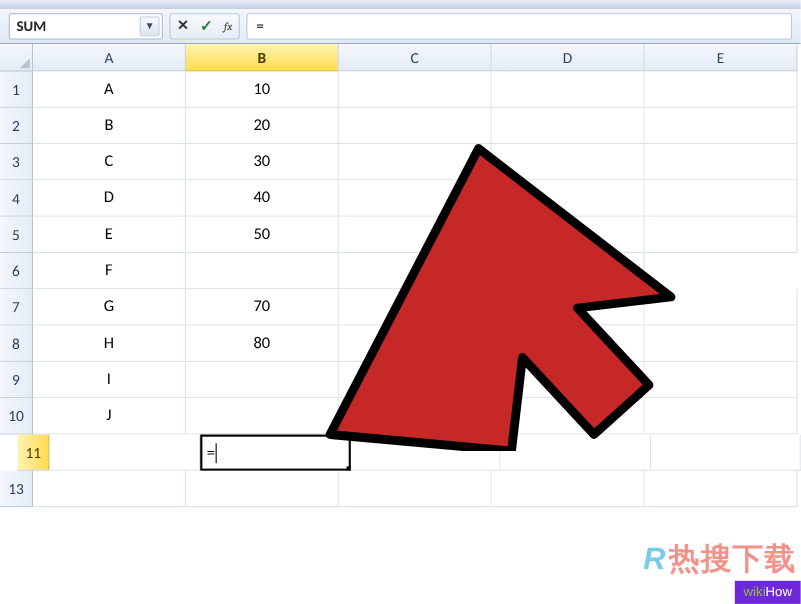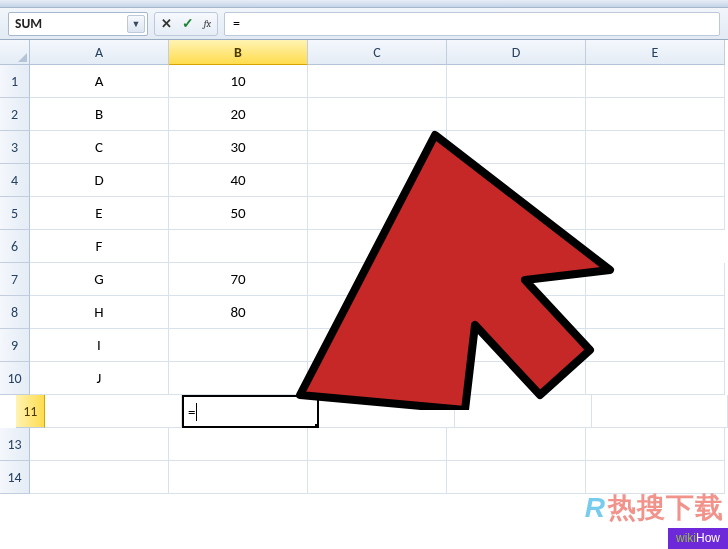--- a/index.html
+++ b/index.html
@@ -429,38 +429,20 @@
       <div class="cell">
         <span></span>
       </div>
       <div class="cell">
         <span></span>
       </div>
       <div class="cell">
         <span></span>
       </div>
     </div>
-    <div class="row">
-      <div class="row-h">14</div>
-      <div class="cell">
-        <span></span>
-      </div>
-      <div class="cell">
-        <span></span>
-      </div>
-      <div class="cell">
-        <span></span>
-      </div>
-      <div class="cell">
-        <span></span>
-      </div>
-      <div class="cell">
-        <span></span>
-      </div>
-    </div>
   </div>
 
 <svg class="big-arrow" viewBox="0 0 340 290">
   <path d="M20 275 L155 15 L330 150 L245 160 L310 230 L260 275 L195 205 L185 290 Z" fill="#c62828" stroke="#000" stroke-width="8" stroke-linejoin="round"></path>
 </svg>
 
 <div class="watermark">
   <span>R</span>
   <span class="red zh">热搜下载</span>
 </div>

